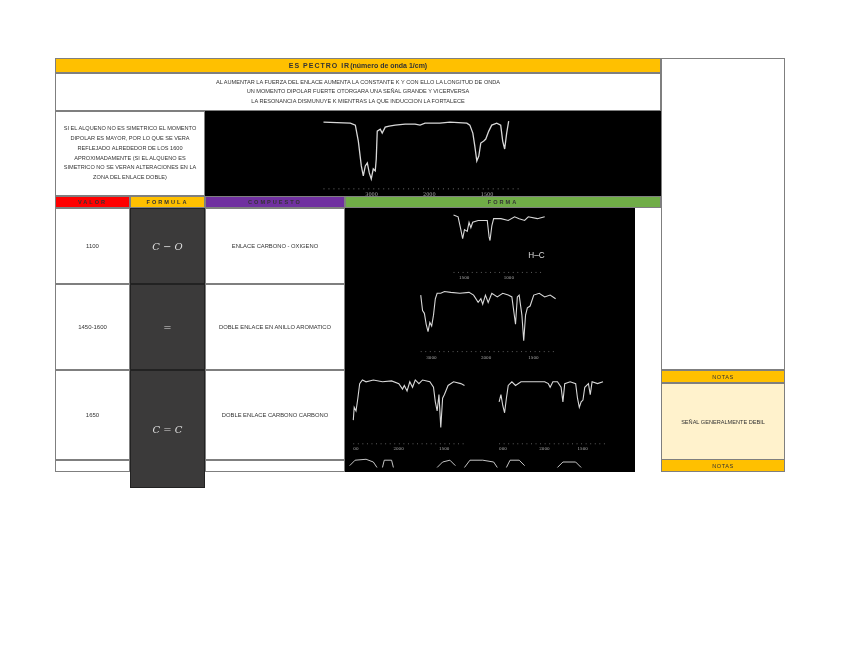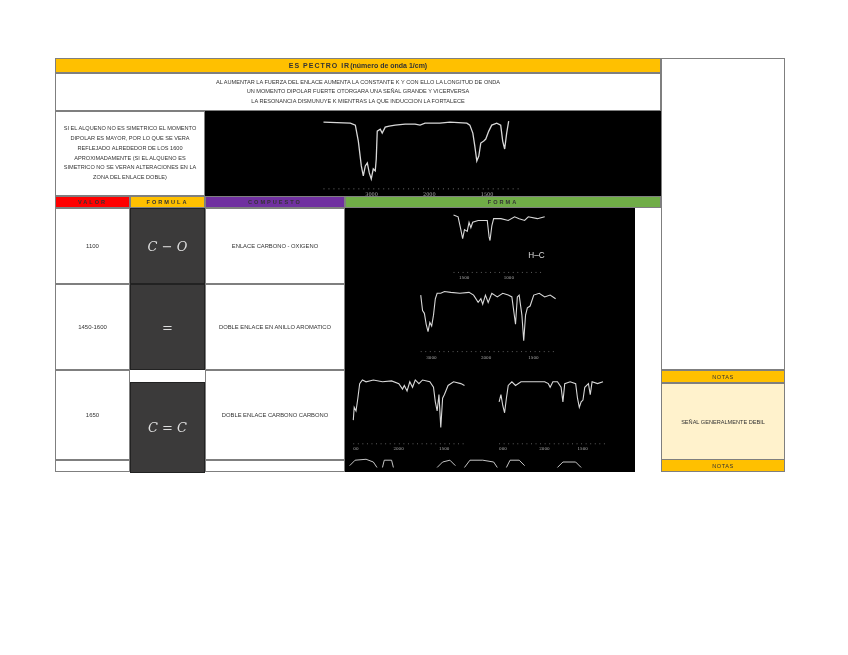--- a/index.html
+++ b/index.html
@@ -12,21 +12,21 @@
   .intro { left:0; top:15px; width:606px; height:38px; background:#fff; flex-direction:column; font-size:5.6px; line-height:9.5px; color:#333; }
   .rightblank { left:606px; top:0; width:124px; height:312px; background:#fff; }
   .note-left { left:0; top:53px; width:150px; height:85px; background:#fff; font-size:5.6px; line-height:9.7px; padding:4px 6px; color:#333; }
   .spec-top { left:150px; top:53px; width:456px; height:85px; background:#000; border-color:#000; }
   .hdr { top:138px; height:12px; font-size:5.6px; font-weight:bold; letter-spacing:2px; color:#333; }
   .h-valor { left:0; width:75px; background:#ff0000; }
   .h-formula { left:75px; width:75px; background:#ffc000; }
   .h-comp { left:150px; width:140px; background:#7030a0; }
   .h-forma { left:290px; width:316px; background:#70ad47; }
   .valor { left:0; width:75px; background:#fff; font-size:6px; color:#333; }
-  .formula { left:75px; width:75px; background:#3b3a3a; color:#ddd; font-size:13px; font-style:italic; font-family:"DejaVu Serif", serif; border-color:#222; }
+  .formula { left:75px; width:75px; background:#3b3a3a; color:#ddd; font-size:10px; font-style:italic; font-family:"DejaVu Serif", serif; border-color:#222; }
   .comp { left:150px; width:140px; background:#fff; font-size:5.8px; color:#333; }
   .forma { left:290px; width:290px; background:#000; border-color:#000; overflow:hidden; }
   .notas-h { left:606px; width:124px; height:13px; background:#ffc000; font-size:5.6px; color:#333; letter-spacing:0.5px; }
   .notas-b { left:606px; width:124px; background:#fff2cc; font-size:5.6px; color:#333; }
   svg { display:block; }
 </style>
 </head>
 <body>
 
 <div class="abs sheet">
@@ -81,21 +81,21 @@
     <svg width="316" height="86" viewBox="0 0 316 86">
       <polyline fill="none" stroke="#d8d8d8" stroke-width="1.2" points="82,8 84,25 86,28 88,40 90,48 92,38 94,42 96,30 98,12 100,6 104,6 108,4 115,5 125,6 135,5 140,8 145,16 148,12 150,18 153,8 156,16 160,6 166,10 172,6 178,8 182,10 186,40 188,10 190,8 193,30 195,58 197,30 199,22 202,20 206,8 212,6 218,10 224,8 230,12"></polyline>
       <line x1="82" y1="70" x2="232" y2="70" stroke="#bbb" stroke-width="0.6" stroke-dasharray="1,4"></line>
       <text x="88" y="78" font-size="4.5" fill="#aaa" font-family="DejaVu Serif, serif">3000</text>
       <text x="148" y="78" font-size="4.5" fill="#aaa" font-family="DejaVu Serif, serif">2000</text>
       <text x="200" y="78" font-size="4.5" fill="#aaa" font-family="DejaVu Serif, serif">1500</text>
     </svg>
   </div>
 
   <div class="cell valor" style="top:312px;height:90px;">1650</div>
-  <div class="cell formula" style="top:324px;height:91px;">C = C</div>
+  <div class="cell formula" style="top:312px;height:118px;">C = C</div>
   <div class="cell comp" style="top:312px;height:90px;">DOBLE ENLACE CARBONO CARBONO</div>
   <div class="cell forma" style="top:312px;height:102px;">
     <svg width="316" height="102" viewBox="0 0 316 102">
       <polyline fill="none" stroke="#d8d8d8" stroke-width="1.2" points="8,50 9,36 11,40 13,26 15,10 18,6 22,8 30,6 40,8 50,7 58,10 62,16 64,12 67,18 70,8 73,14 76,6 80,10 84,6 92,8 96,14 98,30 100,40 102,22 104,58 106,26 108,22 112,12 118,8 126,10 130,12"></polyline>
       <polyline fill="none" stroke="#d8d8d8" stroke-width="1.2" points="168,30 170,22 172,34 174,42 176,26 178,12 182,8 186,12 192,8 200,8 210,8 218,8 222,10 224,14 227,8 232,8 236,14 238,30 240,10 246,8 252,10 254,26 256,36 258,30 260,28 262,14 266,10 268,22 270,8 276,10 282,8"></polyline>
       <line x1="8" y1="76" x2="130" y2="76" stroke="#bbb" stroke-width="0.6" stroke-dasharray="1,4"></line>
       <line x1="168" y1="76" x2="285" y2="76" stroke="#bbb" stroke-width="0.6" stroke-dasharray="1,4"></line>
       <text x="8" y="83" font-size="4.5" fill="#aaa" font-family="DejaVu Serif, serif">00</text>
       <text x="52" y="83" font-size="4.5" fill="#aaa" font-family="DejaVu Serif, serif">2000</text>
       <text x="102" y="83" font-size="4.5" fill="#aaa" font-family="DejaVu Serif, serif">1500</text>

